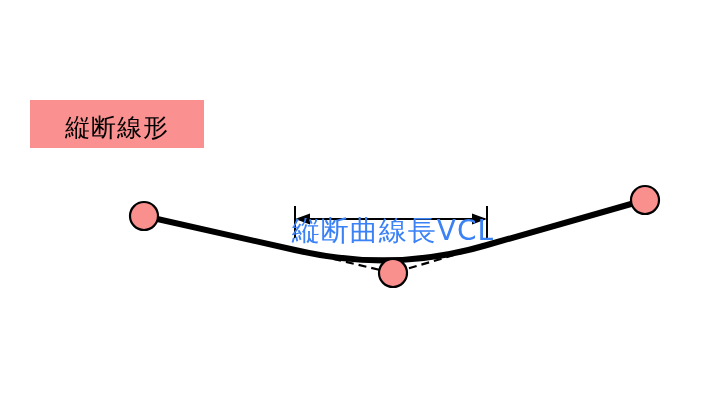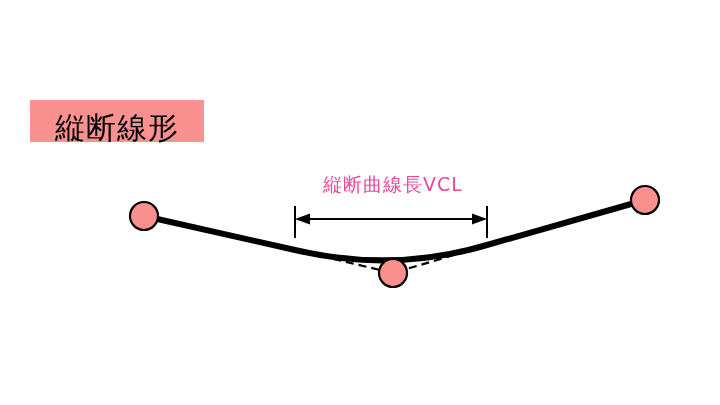--- a/index.html
+++ b/index.html
@@ -13,41 +13,42 @@
     width: 720px;
     height: 405px;
     background: #ffffff;
     overflow: hidden;
   }
   .title-box {
     position: absolute;
     left: 30px;
     top: 100px;
     width: 174px;
-    height: 42px;
+    height: 48px;
     background: #FA9190;
     color: #000000;
-    font-size: 30px;
+    font-size: 25px;
     line-height: 56px;
     text-align: center;
     letter-spacing: 1px;
     white-space: nowrap;
   }
   .diagram-svg {
     position: absolute;
     left: 0;
     top: 0;
     width: 720px;
     height: 405px;
   }
   .label {
     position: absolute;
-    color: #ec4899;
-    font-size: 19px;
+    color: #3b82f6;
+    font-size: 28px;
     white-space: nowrap;
+    margin-top: 40px;
   }
   .vcl-label {
     left: 250px;
     top: 172px;
     width: 286px;
     text-align: center;
     letter-spacing: 1px;
   }
   .vip-label {
     left: 430px;

